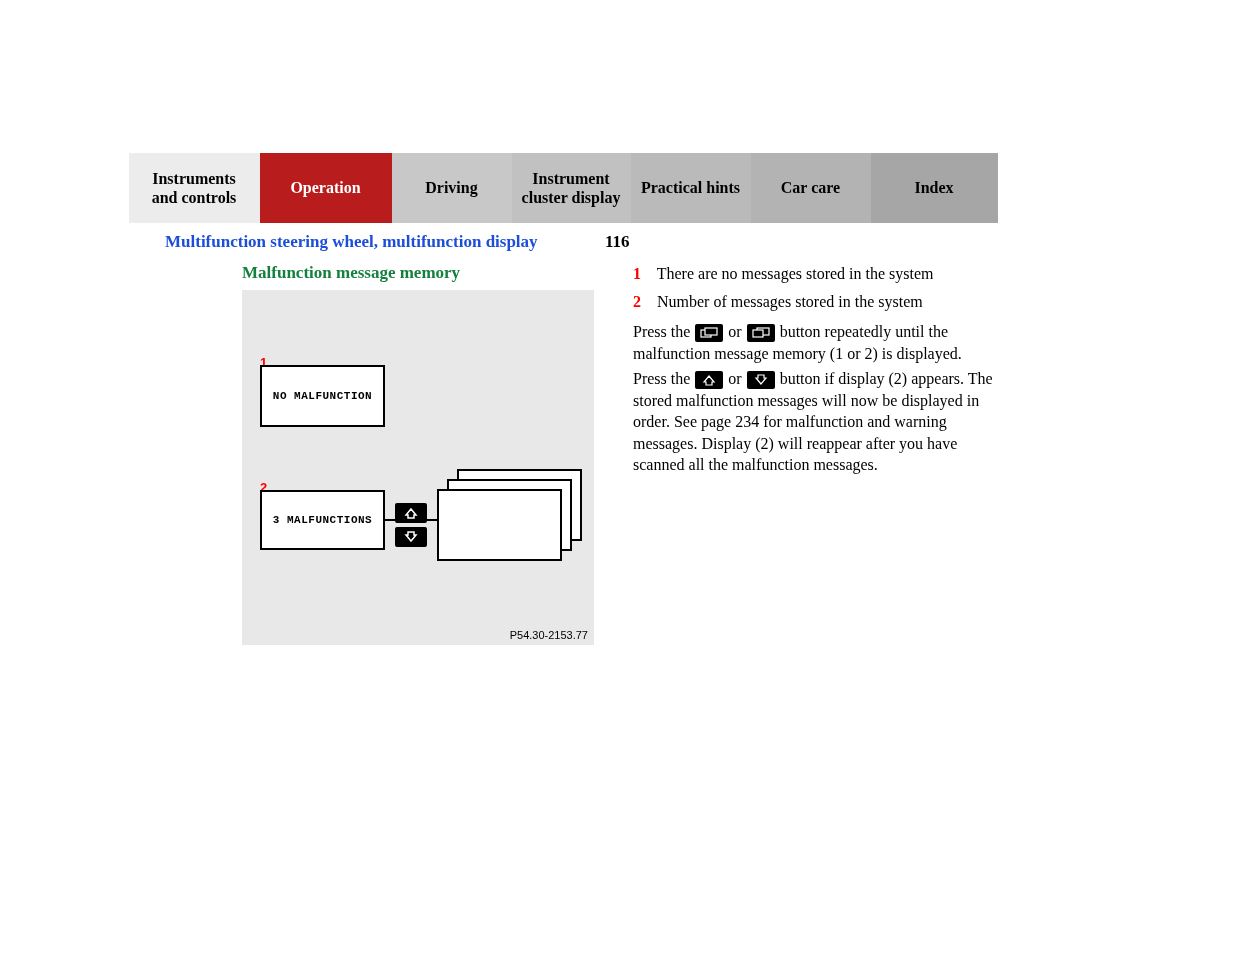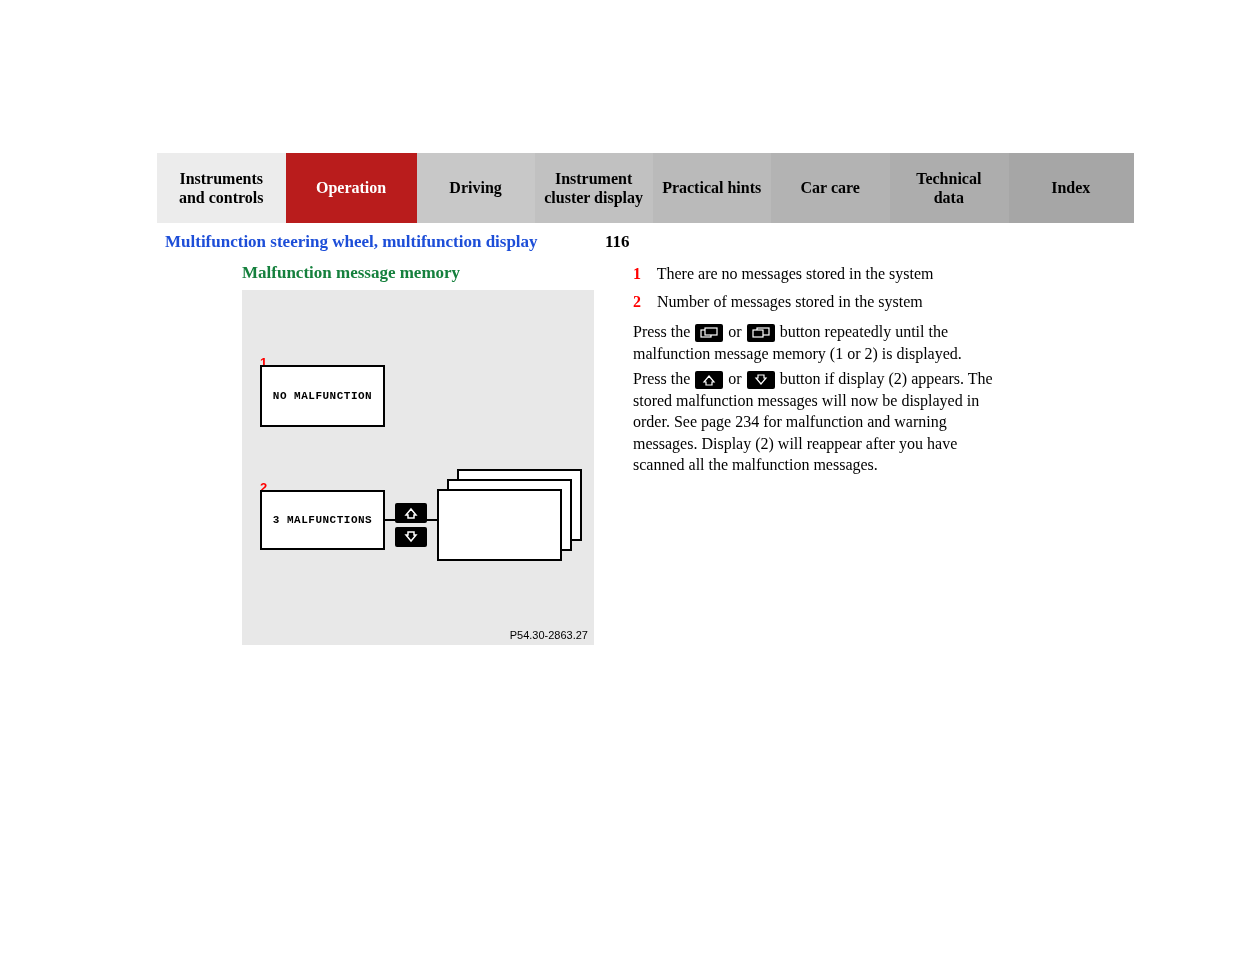--- a/index.html
+++ b/index.html
@@ -15,21 +15,20 @@
     width: 1235px;
     height: 954px;
   }
   .tabbar {
     position: absolute;
     left: 129px;
     top: 153px;
     width: 977px;
     height: 70px;
     display: flex;
-    margin-left: 28px;
   }
   .tab {
     display: flex;
     align-items: center;
     justify-content: center;
     text-align: center;
     font-weight: bold;
     font-size: 16px;
     color: #000;
     border-right: 1px solid rgba(255,255,255,0);
@@ -146,21 +145,20 @@
 
 <div class="page">
 
   <div class="tabbar" id="tabbar">
       <div class="tab" style="background: rgb(236, 236, 236); width: 131px;">Instruments<br>and controls</div>
       <div class="tab" style="background: #b91c1c; width: 132px; color: rgb(255, 255, 255);">Operation</div>
       <div class="tab" style="background: rgb(200, 200, 200); width: 120px;">Driving</div>
       <div class="tab" style="background: rgb(193, 193, 193); width: 119px;">Instrument<br>cluster display</div>
       <div class="tab" style="background: rgb(186, 186, 186); width: 120px;">Practical hints</div>
       <div class="tab" style="background: rgb(179, 179, 179); width: 120px;">Car care</div>
-      <div class="tab" style="background: rgb(173, 173, 173); width: 120px;">Technical<br>data</div>
       <div class="tab" style="background: rgb(166, 166, 166); width: 127px;">Index</div>
     </div>
 
   <div class="breadcrumb">Multifunction steering wheel, multifunction display</div>
   <div class="pagenum">116</div>
 
   <div class="section-title">Malfunction message memory</div>
 
   <div class="figure">
     <div class="callout" style="left:18px; top:65px;">1</div>
@@ -186,21 +184,21 @@
         <path d="M8 10 L3 4 L5 4 L5 1 L11 1 L11 4 L13 4 Z" fill="none" stroke="#fff" stroke-width="1.5"></path>
       </svg>
     </div>
 
     <div style="position:absolute; left:185px; top:229px; width:10px; height:2px; background:#000;"></div>
 
     <div class="panel" style="left:215px; top:179px; width:125px; height:72px;"></div>
     <div class="panel" style="left:205px; top:189px; width:125px; height:72px;"></div>
     <div class="panel" style="left:195px; top:199px; width:125px; height:72px;"></div>
 
-    <div class="fig-label">P54.30-2863.27</div>
+    <div class="fig-label">P54.30-2153.77</div>
   </div>
 
   <div class="legend" style="top:263px;">
     <span class="num">1</span>
     <span>There are no messages stored in the system</span>
   </div>
   <div class="legend" style="top:291px;">
     <span class="num">2</span>
     <span>Number of messages stored in the system</span>
   </div>

